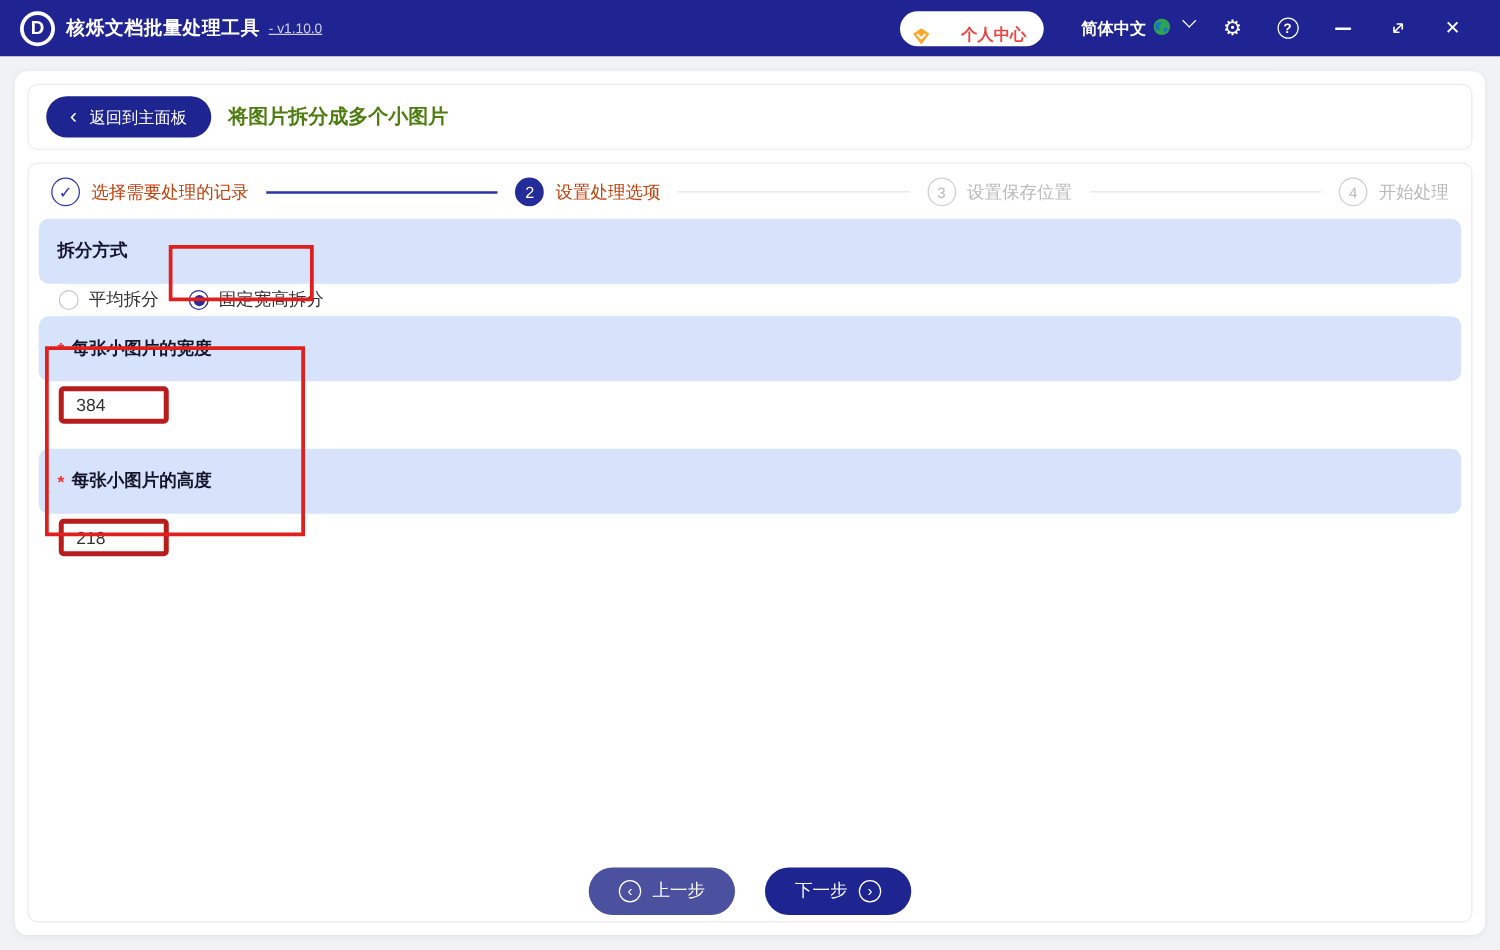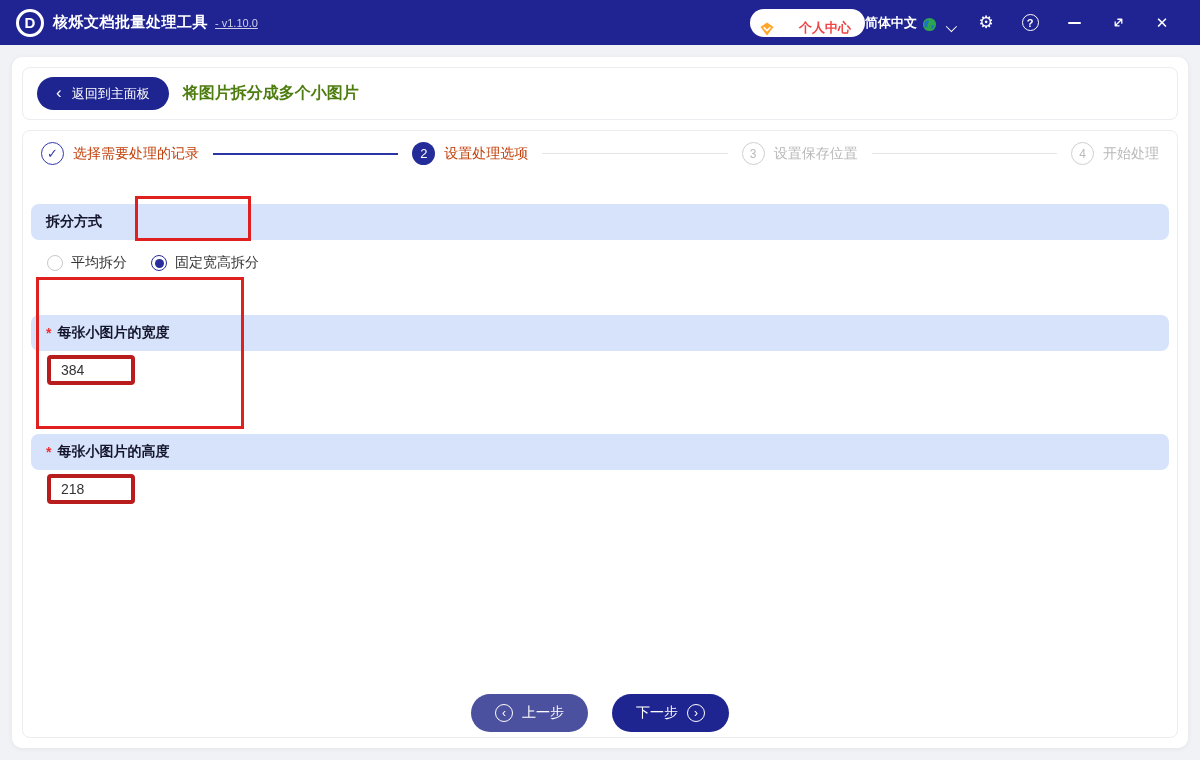--- a/index.html
+++ b/index.html
@@ -22,21 +22,21 @@
   }
   .app-title { font-size:15px; font-weight:bold; letter-spacing:.5px; }
   .app-version { font-size:11px; color:rgba(255,255,255,.78); margin-left:7px;text-decoration:underline; }
   .tb-right { margin-left:auto; display:flex; align-items:center; }
   .user-pill {
     background:#fff; color:#ef4444; height:28px; border-radius:14px;
     display:flex; align-items:flex-end; gap:24px; padding:0 14px 0 9px;
     font-size:13px; font-weight:bold; border:none; cursor:pointer;
     font-family:inherit;
   }
-  .lang { display:flex; align-items:flex-end; cursor:pointer; }
+  .lang { display:flex; align-items:flex-start; margin-left:30px; cursor:pointer; }
   .lang-label { font-size:13px; font-weight:bold; margin-right:5px; }
   .chev-down {
     width:8px; height:8px; border-right:1.6px solid #fff; border-bottom:1.6px solid #fff;
     transform:rotate(45deg) translateY(-2px); margin-left:9px;
   }
   .tb-icon {
     width:44px; height:45px; display:flex; align-items:center; justify-content:center;
     cursor:pointer; color:#fff;
   }
   .gear-glyph { font-size:17px; line-height:1; }
@@ -81,26 +81,26 @@
   .step.done .step-circle { border:1.5px solid #3138ad; color:#3138ad; }
   .step.active .step-circle { background:#232c98; color:#fff; }
   .step.pending .step-circle { border:1px solid #cfcfcf; color:#b9b9b9; font-size:12px; }
   .step-label { font-size:14px; color:#c2410c; }
   .step.pending .step-label { color:#b9b9b9; }
   .connector { flex:1; border-top:2px solid #2b34a5; margin:0 14px; }
   .connector.gray { border-top:1px solid #e5e5e5; }
 
   
   .section-bar {
-    background:#d6e3fb; border-radius:8px; height:36px; flex:none;
+    background:#d6e3fb; border-radius:8px; height:52px; flex:none;
     display:flex; align-items:center; padding:0 15px;
-    font-size:14px; font-weight:bold; color:#15162b;margin-top:29px;
+    font-size:14px; font-weight:bold; color:#15162b;
   }
   .required-mark { color:#f23030; margin-right:6px; }
-  .radio-row { display:flex; align-items:center; gap:24px; padding:0 16px; height:46px; flex:none; }
+  .radio-row { display:flex; align-items:center; gap:24px; padding:0 16px; height:26px; flex:none; }
   .radio-opt { display:flex; align-items:center; gap:8px; font-size:14px; color:#333; cursor:pointer; }
   .radio-circle {
     width:16px; height:16px; border-radius:50%; border:1px solid #c9c9c9;
     background:#fff; position:relative; flex:none;
   }
   .radio-opt.checked .radio-circle { border:1.5px solid #272e9b; }
   .radio-opt.checked .radio-circle::after {
     content:""; position:absolute; inset:2.5px; border-radius:50%; background:#272e9b;
   }
   .input-row { padding:4px 16px 10px; flex:none; margin-bottom:10px; }

